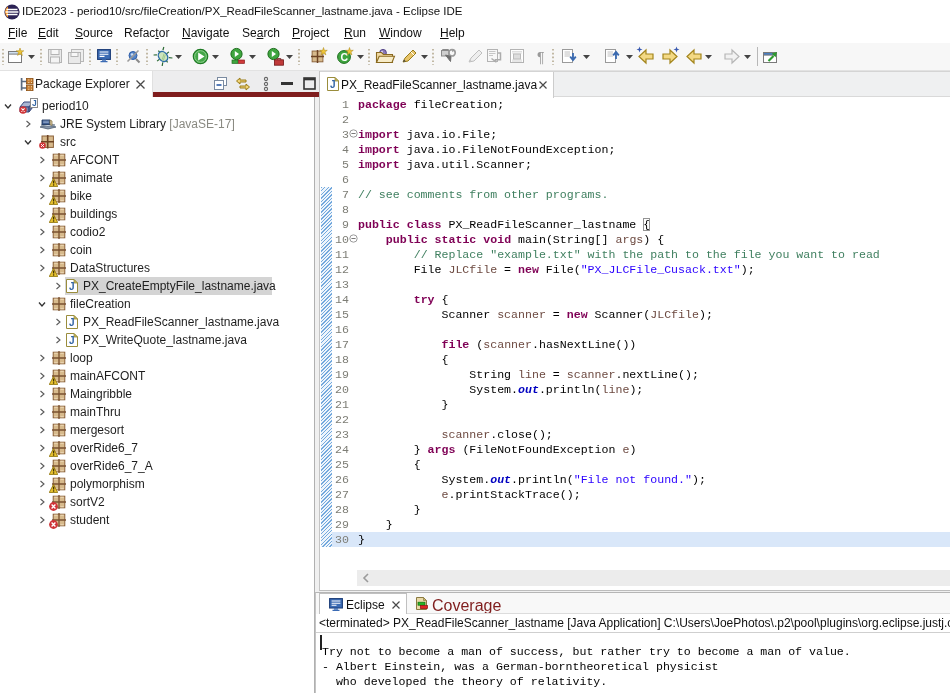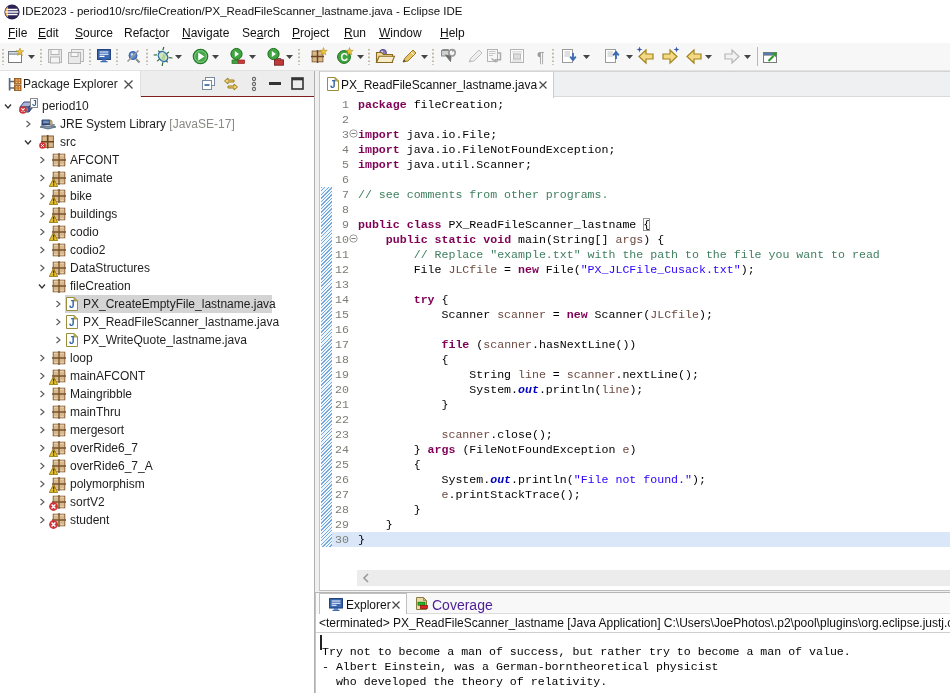--- a/index.html
+++ b/index.html
@@ -9,21 +9,21 @@
 #title .txt{left:22px;top:5px;font-size:11.5px;color:#111}
 
 #menu{left:0;top:23px;width:950px;height:20px;background:#fff;font-size:12px;color:#111}
 #menu span{position:absolute;top:3px}
 
 #tbar{left:0;top:43px;width:950px;height:28px;background:#f7f7f7;border-bottom:1px solid #e2e2e2}
 
 #wb{left:0;top:71px;width:950px;height:622px;background:#f0f0f0}
 
 #pkg{left:0;top:71px;width:315px;height:622px;background:#fff;border-right:1px solid #b0b0b0}
-#pkghead{left:0;top:0;width:314px;height:26px;background:#ededee;border-bottom:1px solid #7f1d1d}
+#pkghead{left:12px;top:0;width:314px;height:26px;background:#ededee;border-bottom:5px solid #7f1d1d}
 #pkgtab{left:0;top:0;width:141px;height:26px;background:#fff;border-right:1px solid #e0e0e0}
 #pkghead .lbl{left:23px;top:6px;font-size:12px;color:#222}
 #tree{left:0;top:26px;width:314px;height:595px;font-size:12px;color:#1e1e1e}
 .r{position:relative;height:18px;white-space:nowrap}
 .r .ch,.r .ic,.r .lb{position:absolute;top:0}
 .r .lb{top:2px}
 .d0 .ch{left:4px}.d0 .ic{left:19px}.d0 .lb{left:42px}
 .d1 .ch{left:24px}.d1 .ic{left:39px}.d1 .lb{left:60px}
 .d2 .ch{left:38px}.d2 .ic{left:52px}.d2 .lb{left:70px}
 .d3 .ch{left:54px}.d3 .ic{left:66px}.d3 .lb{left:83px}
@@ -468,73 +468,70 @@
         <span class="lb">buildings</span>
       </div>
 <div class="r d2">
         <svg class="ch" style="top:5px" width="8" height="8">
           <use href="#ichr"></use>
         </svg>
         <span class="ic" style="top:2px;position:absolute">
           <svg width="14" height="14" style="display:block">
             <use href="#ipkg"></use>
           </svg>
+        </span>
+        <span class="lb">codio2</span>
+      </div>
+<div class="r d2">
+        <svg class="ch" style="top:5px" width="8" height="8">
+          <use href="#ichr"></use>
+        </svg>
+        <span class="ic" style="top:2px;position:absolute">
+          <svg width="14" height="14" style="display:block">
+            <use href="#ipkg"></use>
+          </svg>
+        </span>
+        <span class="lb">coin</span>
+      </div>
+<div class="r d2">
+        <svg class="ch" style="top:5px" width="8" height="8">
+          <use href="#ichr"></use>
+        </svg>
+        <span class="ic" style="top:2px;position:absolute">
+          <svg width="14" height="14" style="display:block">
+            <use href="#ipkg"></use>
+          </svg>
           <svg class="abs" style="left:-3px;top:7px" width="9" height="9">
             <use href="#iwarn"></use>
           </svg>
         </span>
-        <span class="lb">codio</span>
-      </div>
-<div class="r d2">
-        <svg class="ch" style="top:5px" width="8" height="8">
-          <use href="#ichr"></use>
-        </svg>
-        <span class="ic" style="top:2px;position:absolute">
-          <svg width="14" height="14" style="display:block">
-            <use href="#ipkg"></use>
-          </svg>
-        </span>
-        <span class="lb">codio2</span>
-      </div>
-<div class="r d2">
-        <svg class="ch" style="top:5px" width="8" height="8">
-          <use href="#ichr"></use>
-        </svg>
-        <span class="ic" style="top:2px;position:absolute">
-          <svg width="14" height="14" style="display:block">
-            <use href="#ipkg"></use>
-          </svg>
-          <svg class="abs" style="left:-3px;top:7px" width="9" height="9">
-            <use href="#iwarn"></use>
-          </svg>
-        </span>
         <span class="lb">DataStructures</span>
-      </div>
-<div class="r d2">
-        <svg class="ch" style="top:5px" width="8" height="8">
-          <use href="#ichd"></use>
-        </svg>
-        <span class="ic" style="top:2px;position:absolute">
-          <svg width="14" height="14" style="display:block">
-            <use href="#ipkg"></use>
-          </svg>
-        </span>
-        <span class="lb">fileCreation</span>
       </div>
 <div class="r d3">
         <span class="sel"></span>
         <svg class="ch" style="top:5px" width="8" height="8">
           <use href="#ichr"></use>
         </svg>
         <span class="ic" style="top:2px;position:absolute">
           <svg width="12" height="14" style="display:block">
             <use href="#ijfile"></use>
           </svg>
         </span>
         <span class="lb">PX_CreateEmptyFile_lastname.java</span>
+      </div>
+<div class="r d2">
+        <svg class="ch" style="top:5px" width="8" height="8">
+          <use href="#ichd"></use>
+        </svg>
+        <span class="ic" style="top:2px;position:absolute">
+          <svg width="14" height="14" style="display:block">
+            <use href="#ipkg"></use>
+          </svg>
+        </span>
+        <span class="lb">fileCreation</span>
       </div>
 <div class="r d3">
         <svg class="ch" style="top:5px" width="8" height="8">
           <use href="#ichr"></use>
         </svg>
         <span class="ic" style="top:2px;position:absolute">
           <svg width="12" height="14" style="display:block">
             <use href="#ijfile"></use>
           </svg>
         </span>
@@ -770,29 +767,29 @@
       </svg>
     </div>
 </div>
 
 <div id="con" class="abs">
  <div id="contabs" class="abs">
   <div id="contab" class="abs">
    <svg class="abs" style="left:9px;top:4px" width="14" height="13">
           <use href="#iconic"></use>
         </svg>
-   <span class="abs" style="left:26px;top:4px;font-size:12px;color:#111">Explorer</span>
+   <span class="abs" style="left:26px;top:4px;font-size:12px;color:#111">Eclipse</span>
    <svg class="abs" style="left:71px;top:6px" width="10" height="10" viewBox="0 0 10 10">
           <path d="M1.5 1.5 L8.5 8.5 M8.5 1.5 L1.5 8.5" stroke="#4a4a4a" stroke-width="1.2"></path>
         </svg>
   </div>
   <svg class="abs" style="left:100px;top:4px" width="13" height="13">
         <use href="#icovic"></use>
       </svg>
-  <span class="abs" style="left:116px;top:4px;font-size:14px;color:#4c1d95">Coverage</span>
+  <span class="abs" style="left:116px;top:4px;font-size:16px;color:#7f1d1d">Coverage</span>
   <div id="contabline" class="abs"></div>
  </div>
  <div id="constat" class="abs">
       <span class="abs" style="left:3px;top:2px">&lt;terminated&gt; PX_ReadFileScanner_lastname [Java Application] C:\Users\JoePhotos\.p2\pool\plugins\org.eclipse.justj.o</span>
     </div>
  <div id="caret" class="abs"></div>
  <pre id="conout" class="abs mono">Try not to become a man of success, but rather try to become a man of value.
 - Albert Einstein, was a German-borntheoretical physicist
   who developed the theory of relativity.</pre>
 </div>

